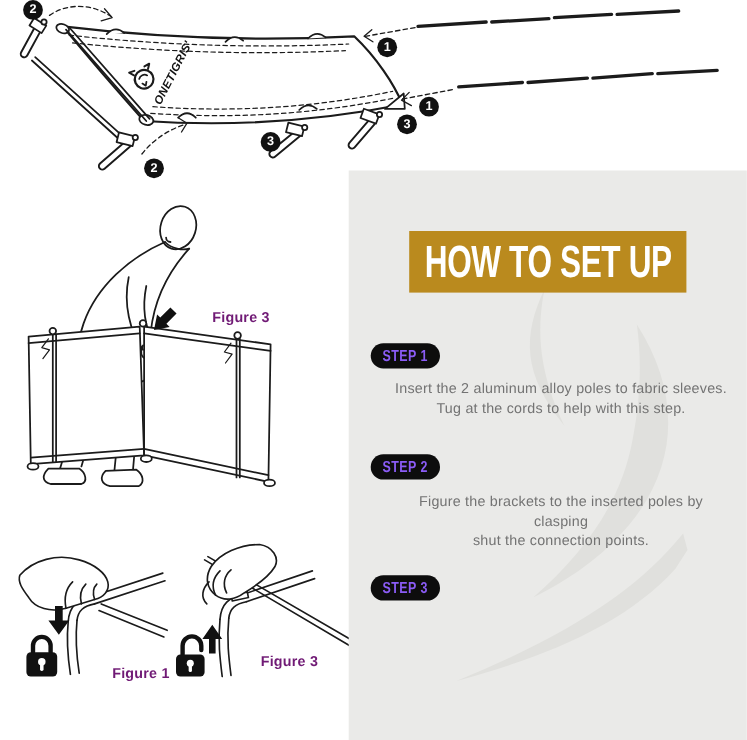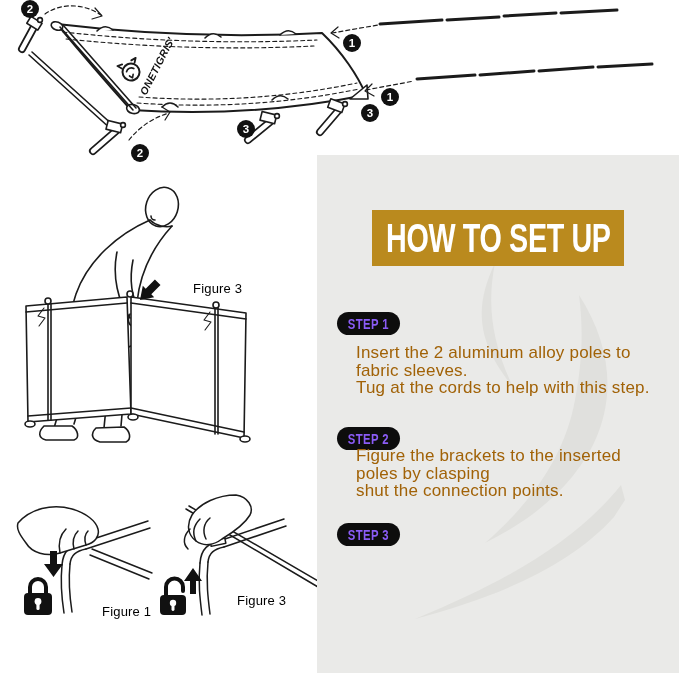--- a/index.html
+++ b/index.html
@@ -13,21 +13,21 @@
   #person-art{left:0;top:176px;}
   #hands-art{left:0;top:465px;}
   
   .marker{
     position:absolute;width:18px;height:18px;border-radius:50%;
     background:#111;color:#fff;font-size:11.5px;font-weight:bold;
     line-height:18px;text-align:center;
   }
   
   .fig-label{
-    position:absolute;font-size:13px;font-weight:normal;color:#000000;
+    position:absolute;font-size:13px;font-weight:bold;color:#701a75;
     letter-spacing:.2px;white-space:nowrap;padding-left:20px;
   }
   
   .setup-panel{
     position:absolute;left:317px;top:155px;width:362px;height:518px;
     background:#EAEAE8;
   }
   .setup-panel .watermark{position:absolute;left:0;top:0;pointer-events:none;}
   .banner{
     position:absolute;left:55px;top:55px;width:252px;height:56px;
@@ -40,25 +40,25 @@
   .badge{
     position:absolute;left:20px;width:63px;height:23px;border-radius:12px;
     background:#0d0d0d;color:#8b5cf6;text-align:center;line-height:23px;
   }
   .badge span{
     display:inline-block;font-weight:bold;font-size:14.5px;
     transform:scaleX(.78);letter-spacing:.5px;
   }
   .step-text{
     position:absolute;left:39px;width:308px;
-    font-size:17px;line-height:17.5px;color:#a16207;
-    white-space:pre-line;letter-spacing:.2px;
+    font-size:13px;line-height:17.5px;color:#737373;
+    white-space:pre-line;letter-spacing:.2px;text-align:center;
   }
   #badge-1{top:157px}  #text-1{top:189px}
-  #badge-2{top:272px}  #text-2{top:292px}
+  #badge-2{top:258px}  #text-2{top:292px}
   #badge-3{top:368px}  #text-3{top:398px}
 </style>
 </head>
 <body>
 
 <svg id="cot-art" class="art" width="679" height="172" viewBox="0 0 679 172">
   <g stroke="#1b1b1b" fill="none" stroke-width="1.6" stroke-linecap="round" stroke-linejoin="round">
 
     <g>
       <path d="M57 24 Q190 40 322 33 C342 52 358 76 366 95 Q250 118 131 110 Q90 64 57 24 Z" fill="#fff" stroke-width="2"></path>

